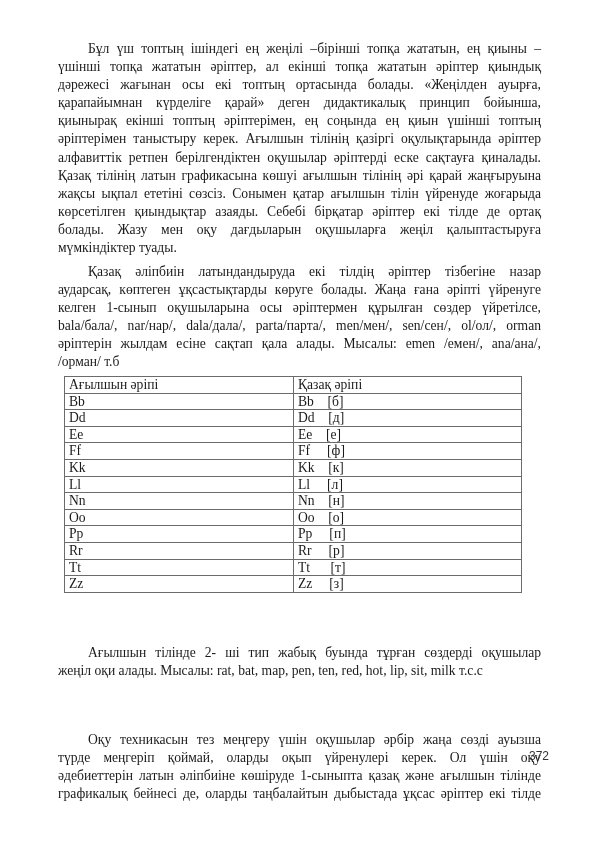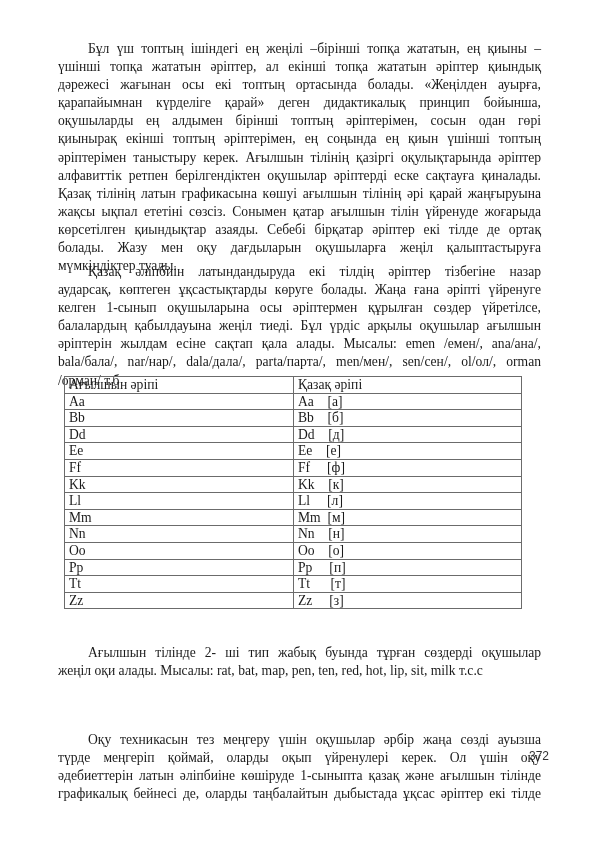--- a/index.html
+++ b/index.html
@@ -33,51 +33,45 @@
 </head>
 <body>
 
 <div class="page">
 
   <div class="para indent" style="top:40px;">
     <span class="line">Бұл үш топтың ішіндегі ең жеңілі –бірінші топқа жататын, ең қиыны –</span>
     <span class="line" style="text-indent:0">үшінші топқа жататын әріптер, ал екінші топқа жататын әріптер қиындық</span>
     <span class="line" style="text-indent:0">дәрежесі жағынан осы екі топтың ортасында болады.     «Жеңілден ауырға,</span>
     <span class="line" style="text-indent:0">қарапайымнан күрделіге   қарай» деген дидактикалық принцип бойынша,</span>
-    <span class="line" style="text-indent:0">оқушыларды ең алдымен бірінші топтың әріптерімен, сосын одан гөрі</span>
     <span class="line" style="text-indent:0">қиынырақ екінші топтың әріптерімен, ең соңында ең қиын үшінші топтың</span>
     <span class="line" style="text-indent:0">әріптерімен таныстыру керек. Ағылшын тілінің қазіргі оқулықтарында  әріптер</span>
     <span class="line" style="text-indent:0">алфавиттік ретпен берілгендіктен оқушылар әріптерді еске сақтауға қиналады.</span>
     <span class="line" style="text-indent:0">Қазақ тілінің латын графикасына  көшуі ағылшын тілінің әрі қарай жаңғыруына</span>
     <span class="line" style="text-indent:0">жақсы ықпал ететіні сөзсіз.  Сонымен қатар ағылшын тілін үйренуде жоғарыда</span>
     <span class="line" style="text-indent:0">көрсетілген қиындықтар азаяды. Себебі бірқатар әріптер екі тілде де ортақ</span>
     <span class="line" style="text-indent:0">болады.   Жазу мен оқу дағдыларын оқушыларға жеңіл қалыптастыруға</span>
     <span class="line last" style="text-indent:0">мүмкіндіктер туады.</span>
   </div>
 
   <div class="para indent" style="top:263px;">
     <span class="line">Қазақ әліпбиін латындандыруда екі тілдің әріптер тізбегіне назар</span>
     <span class="line" style="text-indent:0">аударсақ, көптеген ұқсастықтарды көруге  болады. Жаңа ғана әріпті үйренуге</span>
     <span class="line" style="text-indent:0">келген 1-сынып оқушыларына осы әріптермен құрылған сөздер үйретілсе,</span>
-    <span class="line" style="text-indent:0">балалардың қабылдауына жеңіл тиеді. Бұл үрдіс арқылы оқушылар ағылшын</span>
+    <span class="line" style="text-indent:0">bala/бала/, nar/нар/, dala/дала/, parta/парта/, men/мен/, sen/сен/, ol/ол/, orman</span>
     <span class="line" style="text-indent:0">әріптерін жылдам есіне сақтап қала алады. Мысалы: emen /емен/, ana/ана/,</span>
-    <span class="line" style="text-indent:0">bala/бала/, nar/нар/, dala/дала/, parta/парта/, men/мен/, sen/сен/, ol/ол/, orman</span>
     <span class="line last" style="text-indent:0">/орман/ т.б</span>
   </div>
 
   <table class="letters">
     <tbody>
         <tr>
       <td class="c1">Ағылшын әріпі</td>
       <td>Қазақ әріпі</td>
     </tr>
-    <tr>
-          <td class="c1">Aa</td>
-          <td>Aa    [а]</td>
-        </tr>
     <tr>
           <td class="c1">Bb</td>
           <td>Bb    [б]</td>
         </tr>
     <tr>
           <td class="c1">Dd</td>
           <td>Dd    [д]</td>
         </tr>
     <tr>
           <td class="c1">Ee</td>
@@ -89,34 +83,34 @@
         </tr>
     <tr>
           <td class="c1">Kk</td>
           <td>Kk    [к]</td>
         </tr>
     <tr>
           <td class="c1">Ll</td>
           <td>Ll     [л]</td>
         </tr>
     <tr>
-          <td class="c1">Mm</td>
-          <td>Mm  [м]</td>
-        </tr>
-    <tr>
           <td class="c1">Nn</td>
           <td>Nn    [н]</td>
         </tr>
     <tr>
           <td class="c1">Oo</td>
           <td>Oo    [о]</td>
         </tr>
     <tr>
           <td class="c1">Pp</td>
           <td>Pp     [п]</td>
+        </tr>
+    <tr>
+          <td class="c1">Rr</td>
+          <td>Rr     [р]</td>
         </tr>
     <tr>
           <td class="c1">Tt</td>
           <td>Tt      [т]</td>
         </tr>
     <tr>
           <td class="c1">Zz</td>
           <td>Zz     [з]</td>
         </tr>
   </tbody>

